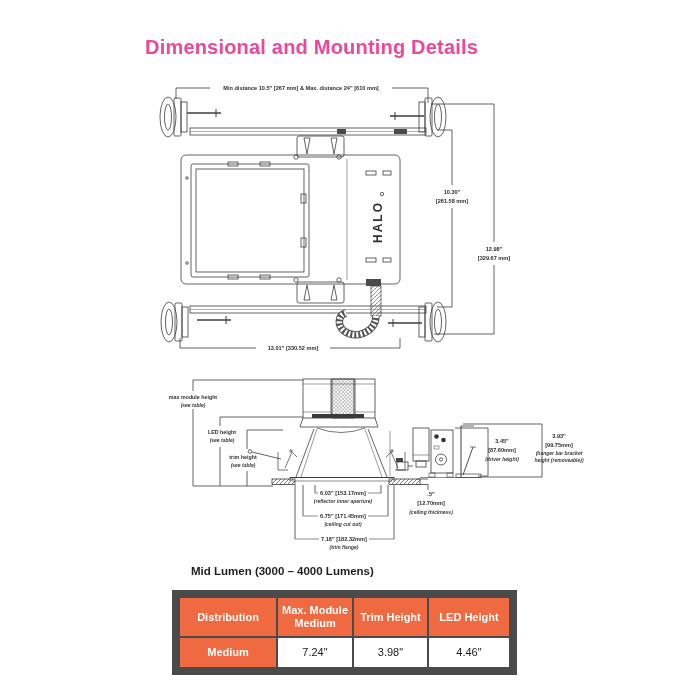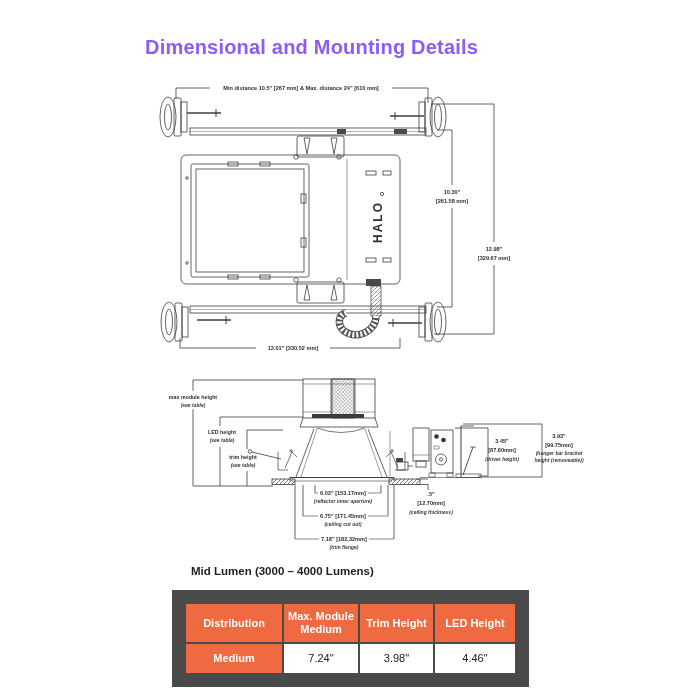--- a/index.html
+++ b/index.html
@@ -1,25 +1,25 @@
 <!DOCTYPE html>
 <html><head>
 <meta charset="utf-8">
 <style>
   html,body{margin:0;padding:0;background:#ffffff;}
   #canvas{position:relative;width:700px;height:700px;background:#ffffff;overflow:hidden;
           font-family:"Liberation Sans", sans-serif;}
   #page-title{position:absolute;left:145px;top:36px;margin:0;font-size:20px;font-weight:bold;
-              color:#8b5cf6;letter-spacing:0.2px;}
+              color:#ec4899;letter-spacing:0.2px;}
   #plan-svg{position:absolute;left:145px;top:80px;}
   #section-svg{position:absolute;left:165px;top:370px;}
   #lumen-heading{position:absolute;left:178px;top:565px;font-size:11.5px;font-weight:bold;color:#1f1f1f;margin-left:13px;}
   .spec-table{position:absolute;left:172px;top:590px;display:grid;
               grid-template-columns:96px 74px 73px 80px;grid-auto-rows:auto;
-              background:#4a4a4a;gap:2px;padding:14px;width:auto;}
+              background:#4a4a4a;gap:2px;padding:8px;width:auto;}
   .spec-table .cell{display:flex;align-items:center;justify-content:center;text-align:center;
                     font-size:11px;line-height:1.15;background:#ffffff;}
   .spec-table .th{background:#EF6A41;color:#ffffff;font-weight:bold;height:38px;padding:0 4px;}
   .spec-table .td{height:29px;color:#1a1a1a;}
   .spec-table .td.orange{background:#EF6A41;color:#ffffff;font-weight:bold;}
   svg text{font-family:"Liberation Sans", sans-serif;fill:#2e2e2e;stroke:none;}
   .dim{font-size:5.6px;font-weight:bold;}
   .dim-sm{font-size:5.3px;font-weight:bold;}
   .note{font-size:5px;font-style:italic;font-weight:bold;fill:#3a3a3a;}
   .lines{stroke:#3d3d3d;stroke-width:0.8;fill:none;}

